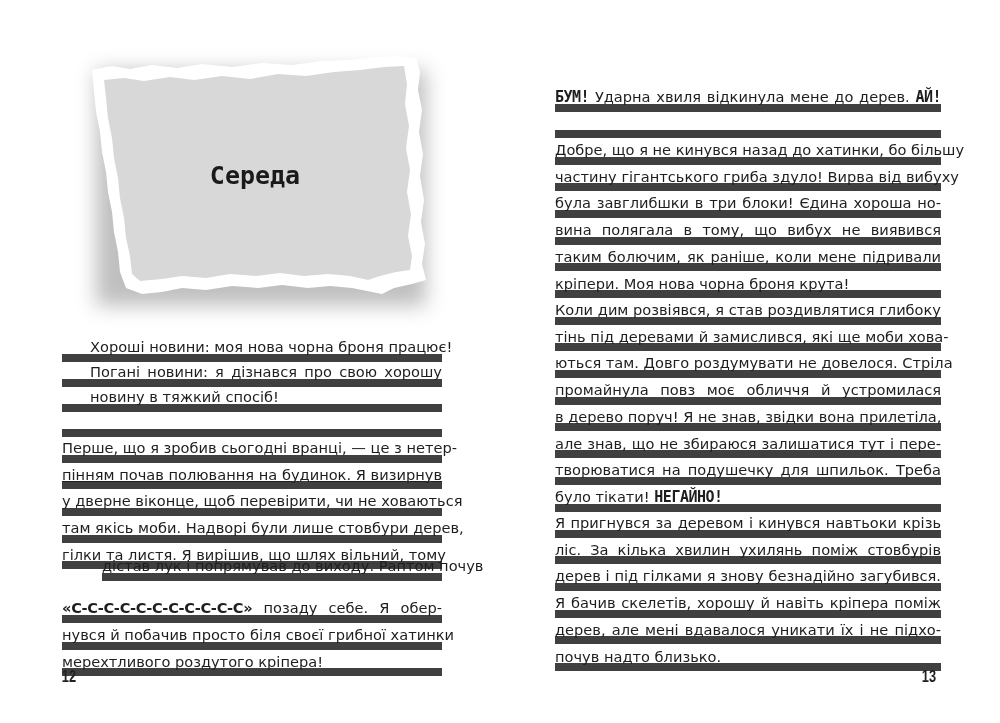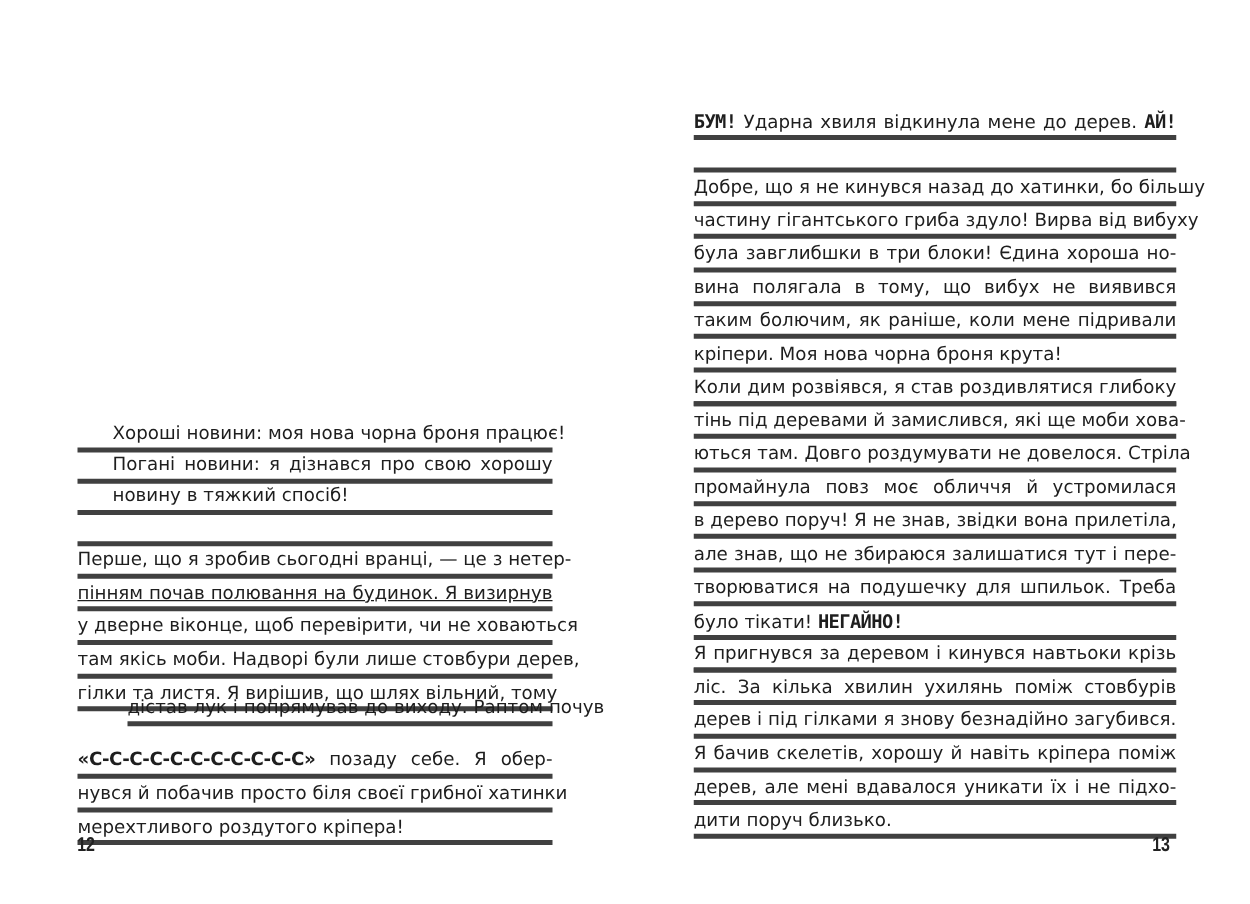--- a/index.html
+++ b/index.html
@@ -11,39 +11,53 @@
 
   
   .torn-wrap { position:absolute; left:82px; top:52px; width:346px; height:252px; }
   .torn-shadow { position:absolute; left:14px; top:18px; width:330px; height:236px;
                  background:rgba(0,0,0,0.25); filter:blur(10px); }
   .torn-paper { position:absolute; left:0; top:0; width:346px; height:252px; }
   .torn-title { position:absolute; left:0; right:0; top:109px; text-align:center;
                 font-family:"DejaVu Sans Mono", monospace; font-weight:bold; font-size:25px;
                 letter-spacing:0px; color:#1a1a1a; }
   .line { position:absolute; left:0; right:0; height:26.7px; box-sizing:border-box;
-          border-bottom:4px solid #404040; font-size:14.6px; line-height:24px;
+          border-bottom:8px solid #404040; font-size:14.6px; line-height:24px;
           white-space:nowrap; text-align:justify; text-align-last:justify; }
   .line.last { text-align-last:left; }
   .line.indent { padding-left:28px; }
   .line.blank { }
   .b { font-family:"DejaVu Sans Mono", monospace; font-weight:bold; font-size:15px; letter-spacing:-0.5px; }
   .cr { font-weight:bold; letter-spacing:-0.3px; }
 
   .col-left { position:absolute; left:62px; width:380px; }
   .col-right { position:absolute; left:555px; width:386px; }
 
   .pagenum { position:absolute; top:668px; font-family:"Liberation Sans", sans-serif;
              font-size:16px; font-weight:bold; transform:scaleX(0.8); color:#222; }
 </style>
 </head>
 <body>
 
 <div class="page left">
 
+  <div class="torn-wrap">
+    <div class="torn-shadow"></div>
+    <svg class="torn-paper" viewBox="0 0 346 252" width="346" height="252">
+      <path d="M10 18 L30 14 L48 17 L70 13 L95 16 L120 12 L150 15 L180 11 L210 13 L240 9 L268 8 L292 5 L318 4 L334 6
+               L338 20 L336 38 L340 58 L337 80 L341 102 L338 124 L342 148 L339 170 L343 192 L340 212 L344 228
+               L330 232 L312 236 L300 242 L290 240 L270 236 L248 234 L226 236 L200 233 L176 236 L150 234 L124 238 L100 236 L80 240 L60 242 L44 236
+               L38 220 L36 200 L32 180 L30 160 L26 140 L24 120 L20 100 L18 80 L14 60 L12 40 Z" fill="#ffffff"></path>
+      <path d="M22 28 L42 26 L62 29 L88 25 L112 28 L140 24 L168 27 L196 22 L224 24 L252 20 L278 18 L302 15 L322 14
+               L325 32 L323 52 L327 74 L324 96 L328 118 L325 140 L329 162 L326 184 L330 204 L328 218
+               L314 220 L298 224 L286 228 L268 224 L246 222 L222 224 L198 221 L174 224 L148 222 L124 226 L100 224 L80 227 L58 229 L50 222
+               L48 204 L44 186 L42 166 L38 146 L36 126 L32 106 L30 86 L26 66 L24 46 Z" fill="#d8d8d8"></path>
+    </svg>
+    <div class="torn-title">Середа</div>
+  </div>
 
   <div class="col-left" style="top:335px;">
     <div class="line indent" style="top:0;">
       <span>Хороші новини:</span>
       <span>моя нова чорна броня працює!</span>
     </div>
     <div class="line indent" style="top:25px;">
       <span>Погані новини:</span>
       <span>я дізнався про свою хорошу</span>
     </div>
@@ -104,16 +118,16 @@
   </div>
   <div class="line blank" style="top:213.6px;"></div>
 </div>
 
 <div class="col-right" style="top:511px;">
   <div class="line" style="top:0;">Я пригнувся за деревом і кинувся навтьоки крізь</div>
   <div class="line" style="top:26.7px;">ліс. За кілька хвилин ухилянь поміж стовбурів</div>
   <div class="line" style="top:53.4px;">дерев і під гілками я знову безнадійно загубився.</div>
   <div class="line" style="top:80.1px;">Я бачив скелетів, хорошу й навіть кріпера поміж</div>
   <div class="line" style="top:106.8px;">дерев, але мені вдавалося уникати їх і не підхо-</div>
-  <div class="line last" style="top:133.5px;">дити поруч близько.</div>
+  <div class="line last" style="top:133.5px;">почув надто близько.</div>
 </div>
 
 <div class="pagenum" style="left:920px;">13</div>
 
 </body></html>

